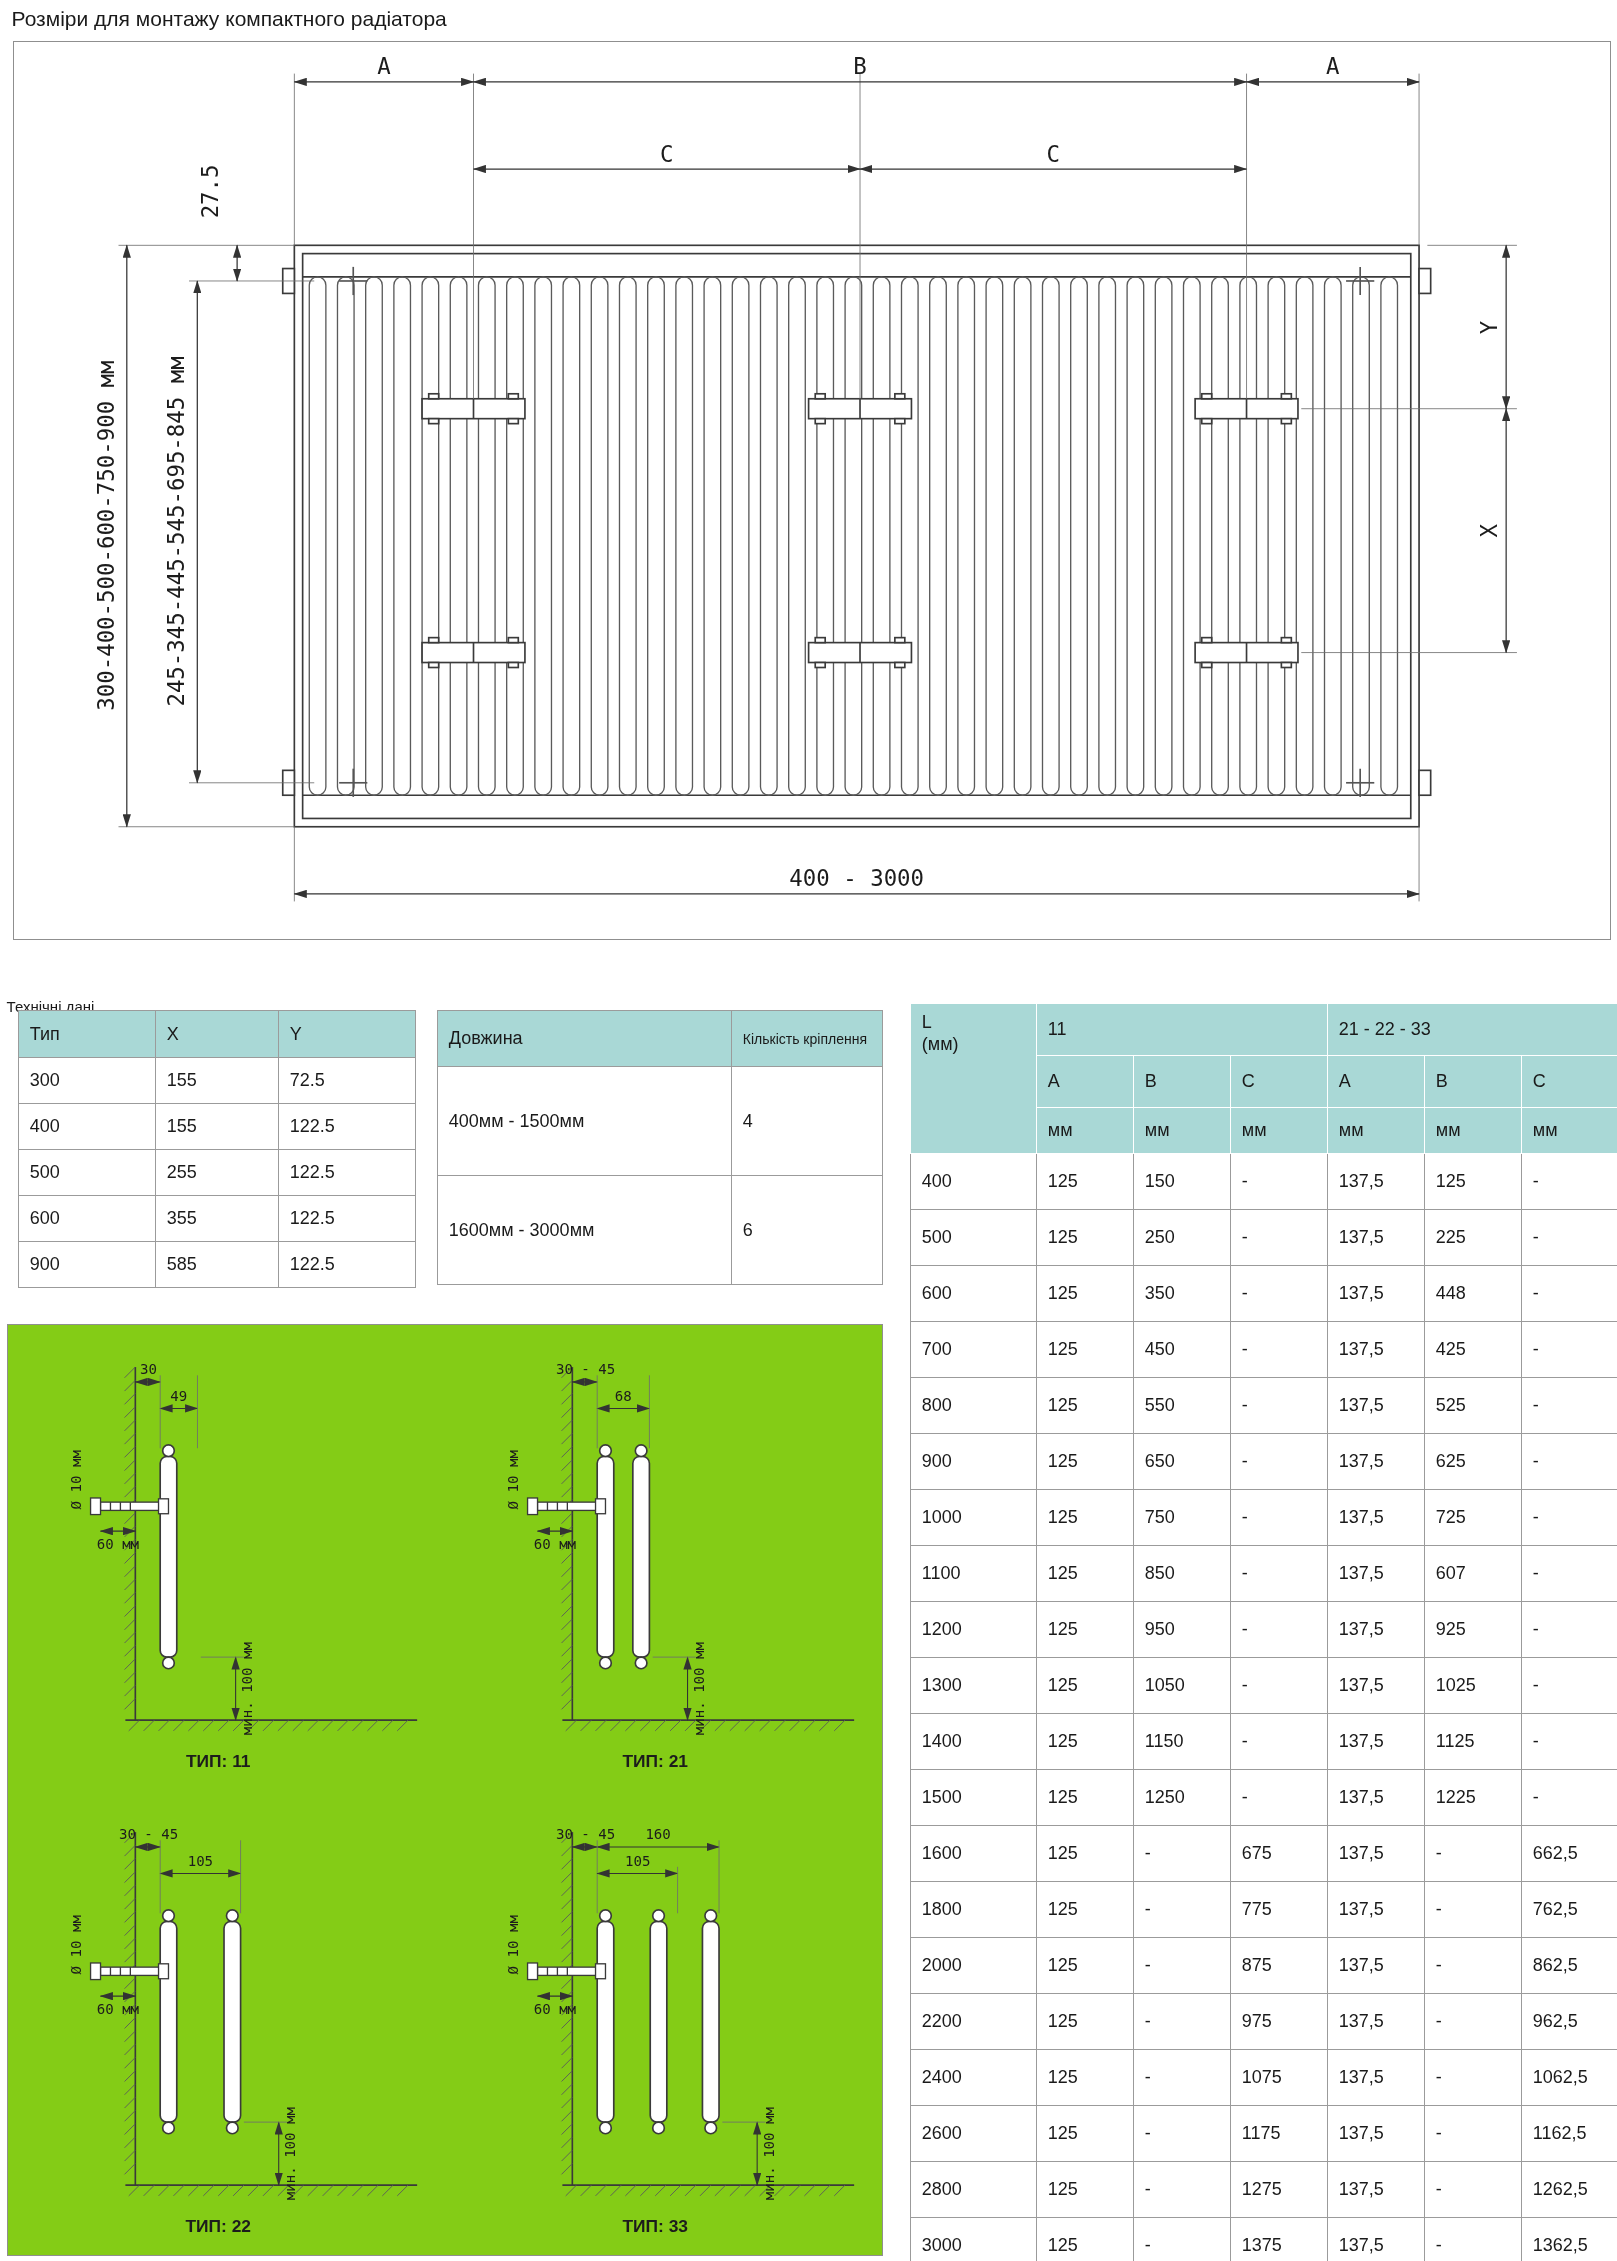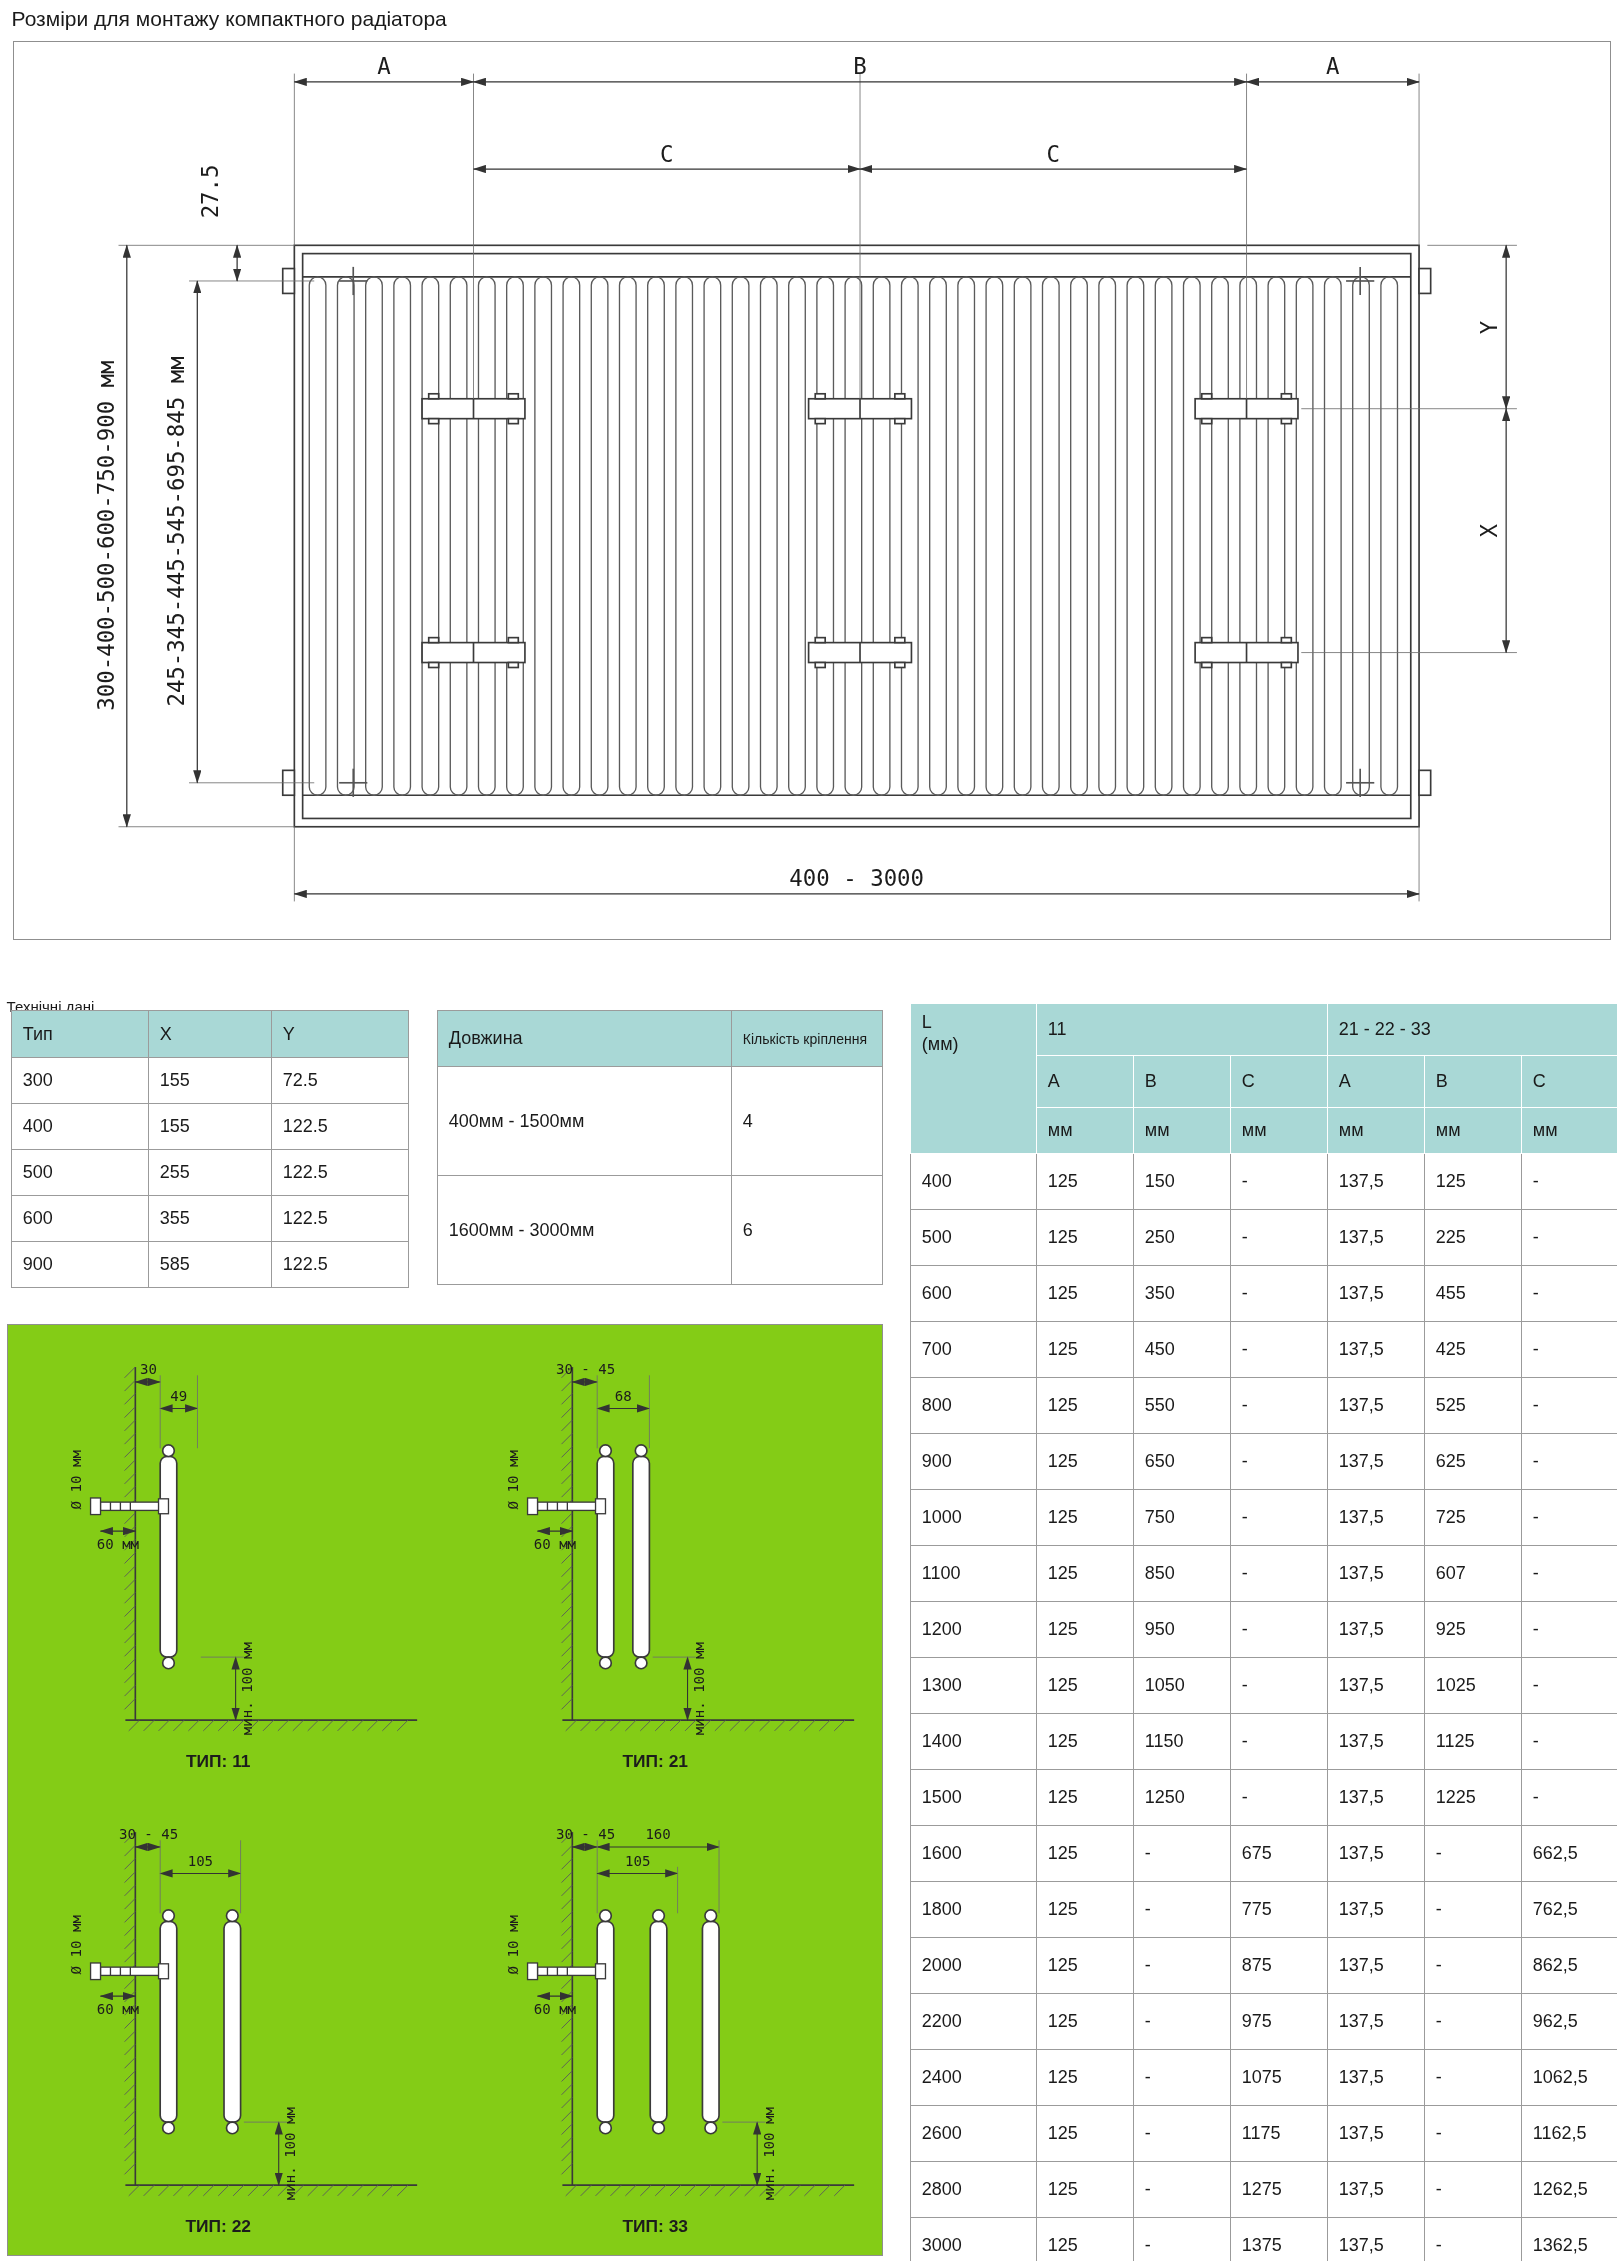--- a/index.html
+++ b/index.html
@@ -10,21 +10,21 @@
   .section-title{position:absolute;left:6.6px;top:998px;font-size:15px}
 
   .drawing-panel{position:absolute;left:13.3px;top:41px;width:1596px;height:897px;border:0.8px solid #8f8f8f;background:#fff}
   .types-panel{position:absolute;left:6.6px;top:1324px;width:874px;height:930px;border:0.8px solid #8f8f8f;
                display:grid;grid-template-columns:1fr 1fr;grid-template-rows:1fr 1fr;
                justify-items:center;align-items:center;background:#84cc16}
 
   table{border-collapse:collapse;table-layout:fixed;background:#fff}
   td,th{font-weight:normal;text-align:left;font-size:18px;padding:0 5px 0 10.8px;overflow:hidden;white-space:nowrap}
 
-  .tip-table{position:absolute;left:11px;top:1010px;width:396px}
+  .tip-table{position:absolute;left:18px;top:1010px;width:396px}
   .fastener-table{position:absolute;left:437px;top:1010px;width:445px}
   .dim-table{position:absolute;left:910px;top:1003px;width:708px}
 
   .tip-table th,.fastener-table th{background:#a9d8d6;border:0.8px solid #9b9b9b}
   .tip-table td,.fastener-table td{border:0.8px solid #9b9b9b}
   .tip-table th{height:46px}
   .tip-table td{height:45px}
   .fastener-table th{height:55px}
   .fastener-table th:nth-child(2){font-size:14px}
   .fastener-table td{height:108px}
@@ -333,21 +333,21 @@
         <td>137,5</td>
         <td>225</td>
         <td>-</td>
       </tr>
       <tr>
         <td>600</td>
         <td>125</td>
         <td>350</td>
         <td>-</td>
         <td>137,5</td>
-        <td>455</td>
+        <td>448</td>
         <td>-</td>
       </tr>
       <tr>
         <td>700</td>
         <td>125</td>
         <td>450</td>
         <td>-</td>
         <td>137,5</td>
         <td>425</td>
         <td>-</td>

